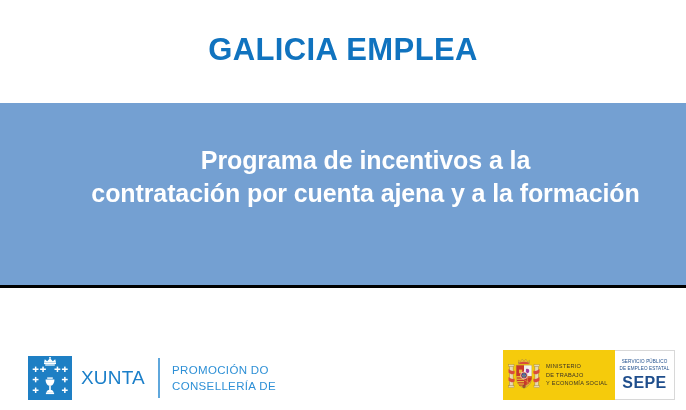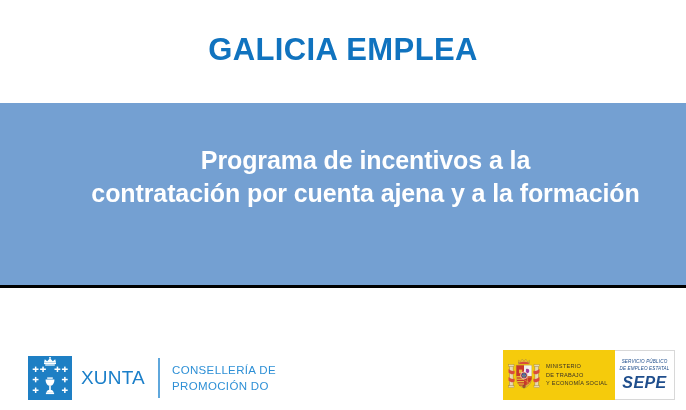--- a/index.html
+++ b/index.html
@@ -163,21 +163,20 @@
     background: #ffffff;
     border: 1px solid #D8D8D8;
     border-left: none;
     width: 60px;
     box-sizing: border-box;
     display: flex;
     flex-direction: column;
     align-items: center;
     justify-content: center;
     padding: 15px 2px;
-    font-style: italic;
   }
   .sepe-top {
     color: #1F4E8C;
     font-family: "Liberation Sans", sans-serif;
     font-size: 4.6px;
     line-height: 1.4;
     letter-spacing: 0.15px;
     text-align: center;
     white-space: nowrap;
   }
@@ -270,22 +269,22 @@
       </svg>
     </div>
 
     <div class="xunta-wordmark">
       <span class="wm-line">XUNTA</span>
     </div>
 
     <div class="logo-divider"></div>
 
     <div class="conselleria">
+      <span class="c-line">PROMOCIÓN DO</span>
       <span class="c-line">CONSELLERÍA DE</span>
-      <span class="c-line">PROMOCIÓN DO</span>
     </div>
   </div>
 
   <div class="ministerio-block" style="top:59px;">
 
     <div class="ministerio-yellow">
       <svg class="escudo" viewBox="0 0 32 38" aria-hidden="true">
 
         <g>
           <rect x="1.5" y="10" width="3.6" height="20" fill="#E8D9B0" stroke="#8B6F3A" stroke-width="0.4"></rect>

